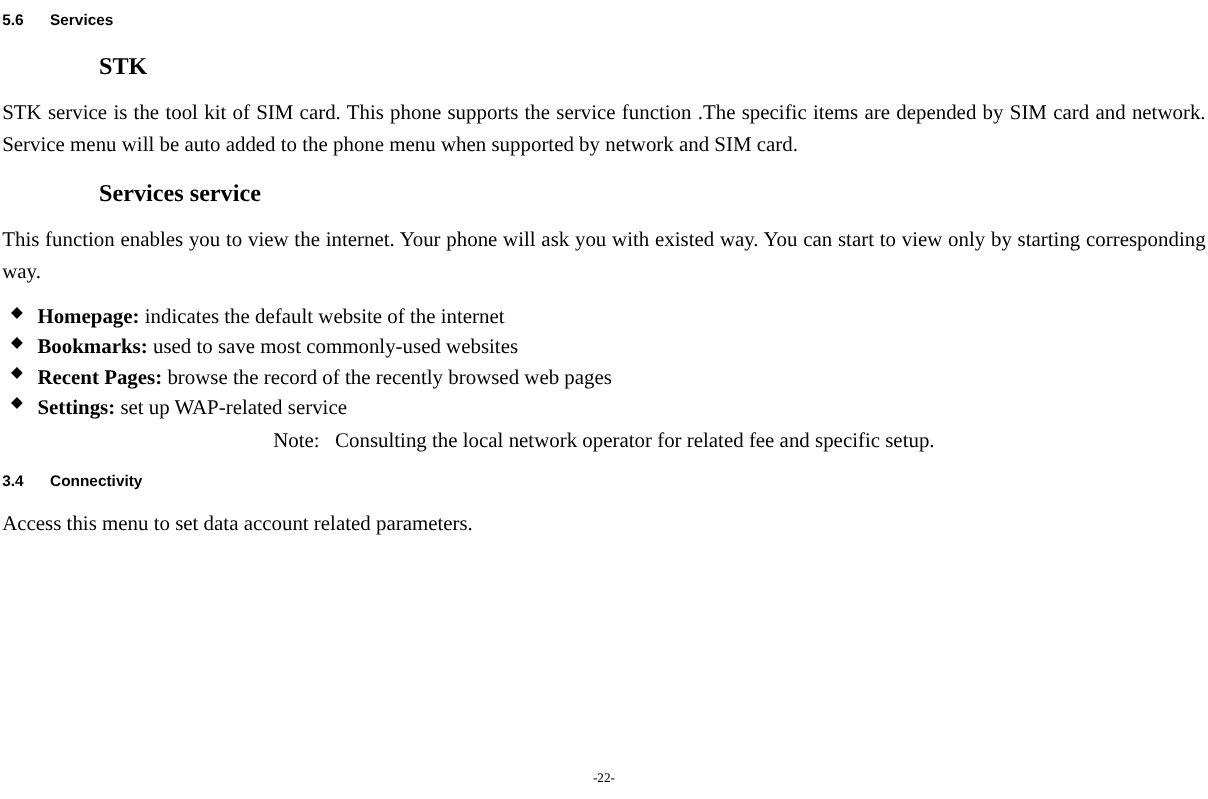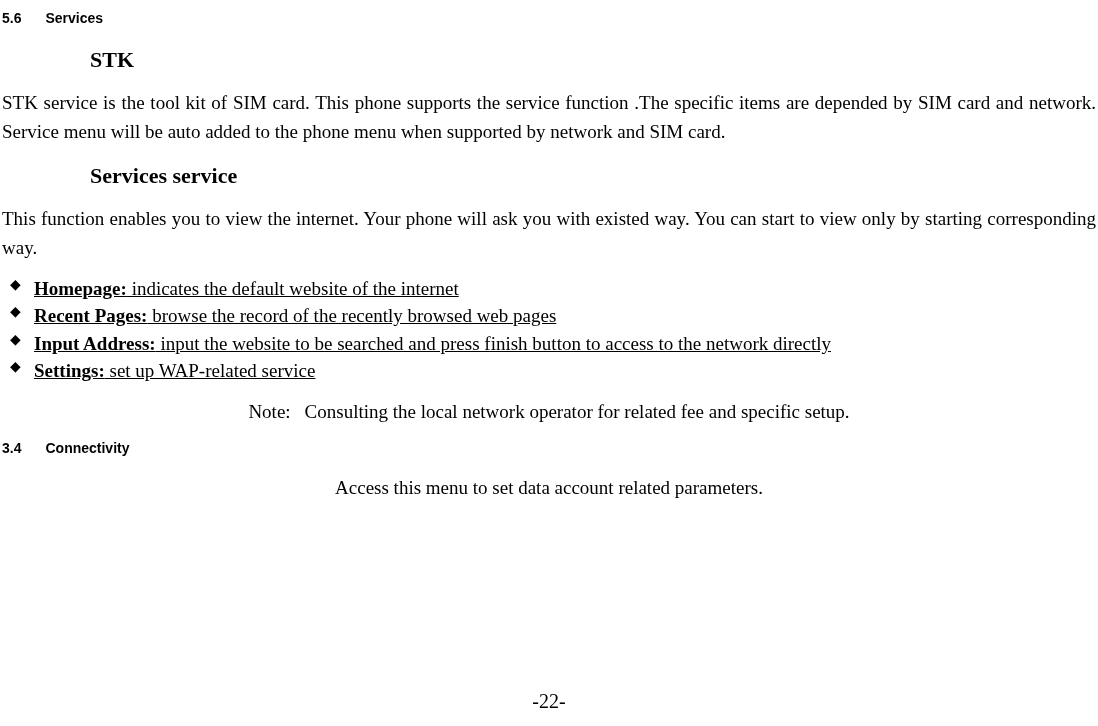--- a/index.html
+++ b/index.html
@@ -34,22 +34,21 @@
       margin-left: 88px;
       margin-bottom: 12px;
     }
     .paragraph {
       text-align: justify;
       margin-bottom: 12px;
       line-height: 1.55;
     }
     .bullet-list {
       list-style: none;
-      margin-bottom: 13px;
-      text-decoration: underline;
+      margin-bottom: 2px;
     }
     .bullet-list li {
       position: relative;
       padding-left: 32px;
       line-height: 1.45;
     }
     .bullet-list li::before {
       content: "◆";
       position: absolute;
       left: 8px;
@@ -66,48 +65,48 @@
     .note-line .note-gap {
       display: inline-block;
       width: 14px;
     }
     .page-number {
       position: absolute;
       bottom: 10px;
       left: 0;
       right: 0;
       text-align: center;
-      font-size: 20px;
+      font-size: 12px;
     }
   </style>
 </head>
 <body>
 
 <div class="heading-numbered">
   <span class="num">5.6</span><span>Services</span>
 </div>
 
 <div class="subheading">STK</div>
 
 <div class="paragraph">STK service is the tool kit of SIM card. This phone supports the service function .The specific items are depended by SIM card and network. Service menu will be auto added to the phone menu when supported by network and SIM card.</div>
 
 <div class="subheading">Services service</div>
 
 <div class="paragraph">This function enables you to view the internet. Your phone will ask you with existed way. You can start to view only by starting corresponding way.</div>
 
 <ul class="bullet-list">
   <li><span class="label">Homepage:</span><span> indicates the default website of the internet</span></li>
+  <li><span class="label">Bookmarks:</span><span> used to save most commonly-used websites</span></li>
   <li><span class="label">Recent Pages:</span><span> browse the record of the recently browsed web pages</span></li>
-  <li><span class="label">Input Address:</span><span> input the website to be searched and press finish button to access to the network directly</span></li>
   <li><span class="label">Settings:</span><span> set up WAP-related service</span></li>
 </ul>
 
 <div class="note-line">
   <span>Note:</span><span class="note-gap"></span><span>Consulting the local network operator for related fee and specific setup.</span>
 </div>
 
 <div class="heading-numbered">
   <span class="num">3.4</span><span>Connectivity</span>
 </div>
 
-<div class="paragraph" style="text-align:center">Access this menu to set data account related parameters.</div>
+<div class="paragraph" style="text-align:left">Access this menu to set data account related parameters.</div>
 
 <div class="page-number">-22-</div>
 
 </body></html>

